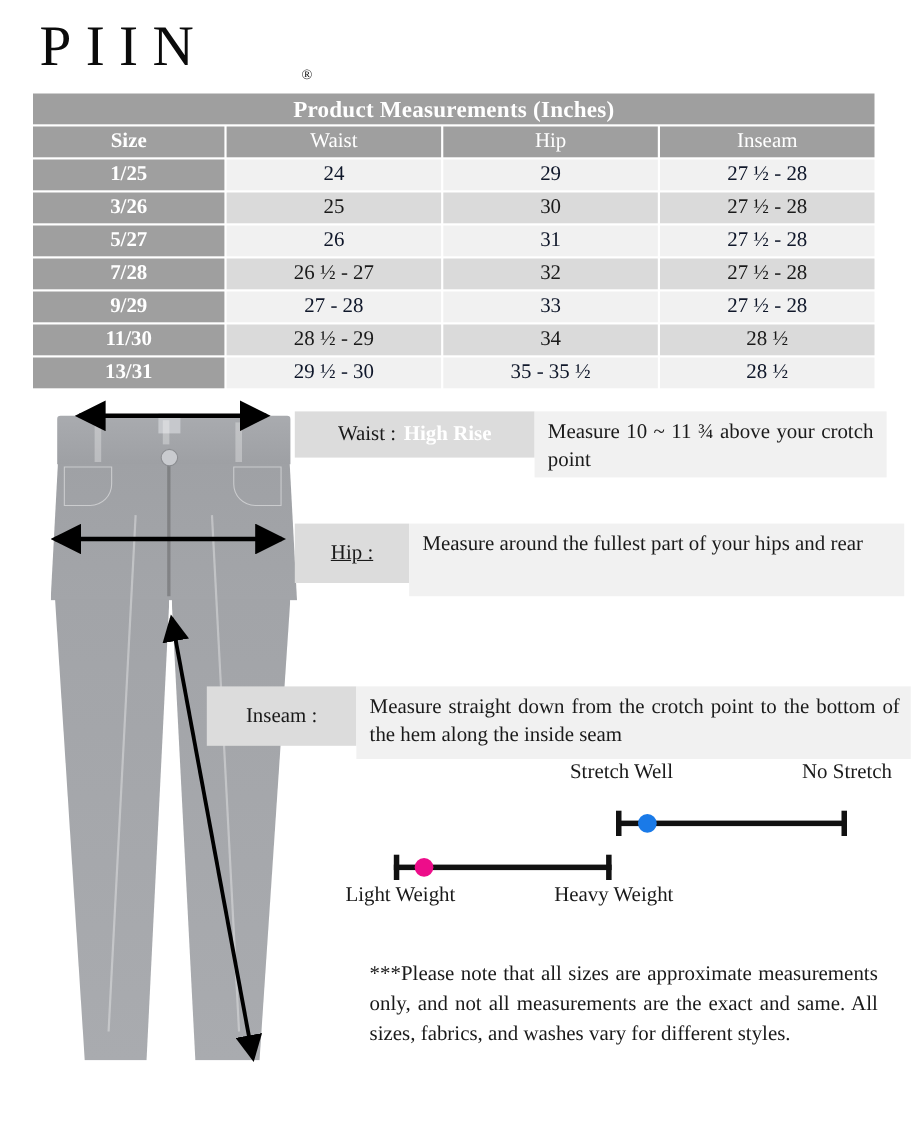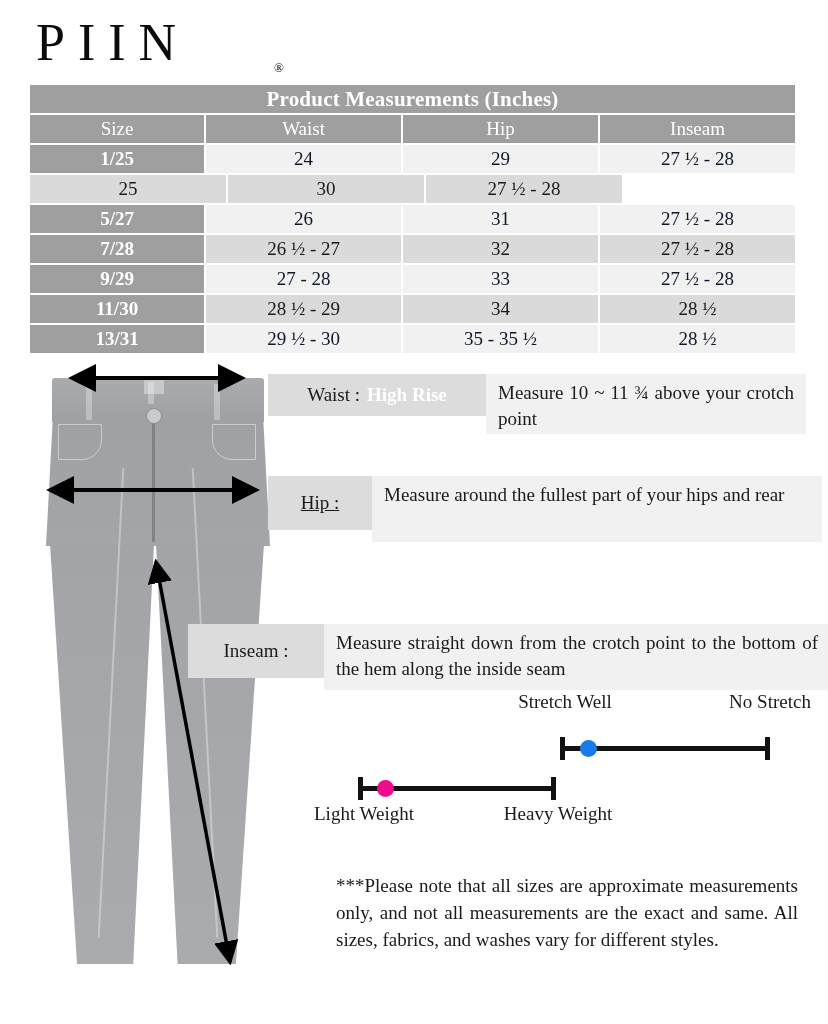--- a/index.html
+++ b/index.html
@@ -15,21 +15,21 @@
   
   #mtable{position:absolute;left:30px;top:85px;width:765px;}
   .trow{display:flex;gap:2px;margin-bottom:2px;}
   .ttitle{height:28px;line-height:28px;background:#9f9f9f;color:#ffffff;
           font-weight:bold;font-size:21px;text-align:center;width:100%;
           letter-spacing:.2px;}
   .cell{height:28px;line-height:28px;text-align:center;font-size:19px;}
   .c-size{width:175px;background:#9f9f9f;color:#ffffff;font-weight:bold;}
   .c-d{width:196px;}
   .hdr .c-d{background:#9f9f9f;color:#ffffff;font-weight:400;}
-  .hdr .c-size{font-weight:normal;}
+  .hdr .c-size{font-weight:bold;}
   .rA .c-d{background:#f1f1f1;color:#0f172a;}
   .rB .c-d{background:#dadada;color:#1a1a1a;}
 
   
   #jeans{position:absolute;left:44px;top:372px;width:230px;height:600px;}
   .denim{position:absolute;background:#a0a2a6;}
   #waistband{left:8px;top:6px;width:212px;height:44px;border-radius:3px 3px 0 0;
       background:linear-gradient(180deg,#a9abaf 0%,#9ea0a4 100%);}
   #hipblock{left:2px;top:48px;width:224px;height:126px;
       background:linear-gradient(180deg,#9fa1a5 0%,#a3a5a9 100%);
@@ -92,20 +92,21 @@
     <div class="cell c-d">Inseam</div>
   </div>
 
   <div class="trow rA">
     <div class="cell c-size">1/25</div>
     <div class="cell c-d">24</div>
     <div class="cell c-d">29</div>
     <div class="cell c-d">27 ½ - 28</div>
   </div>
   <div class="trow rB">
+    <div class="cell c-size">3/26</div>
     <div class="cell c-d">25</div>
     <div class="cell c-d">30</div>
     <div class="cell c-d">27 ½ - 28</div>
   </div>
   <div class="trow rA">
     <div class="cell c-size">5/27</div>
     <div class="cell c-d">26</div>
     <div class="cell c-d">31</div>
     <div class="cell c-d">27 ½ - 28</div>
   </div>

